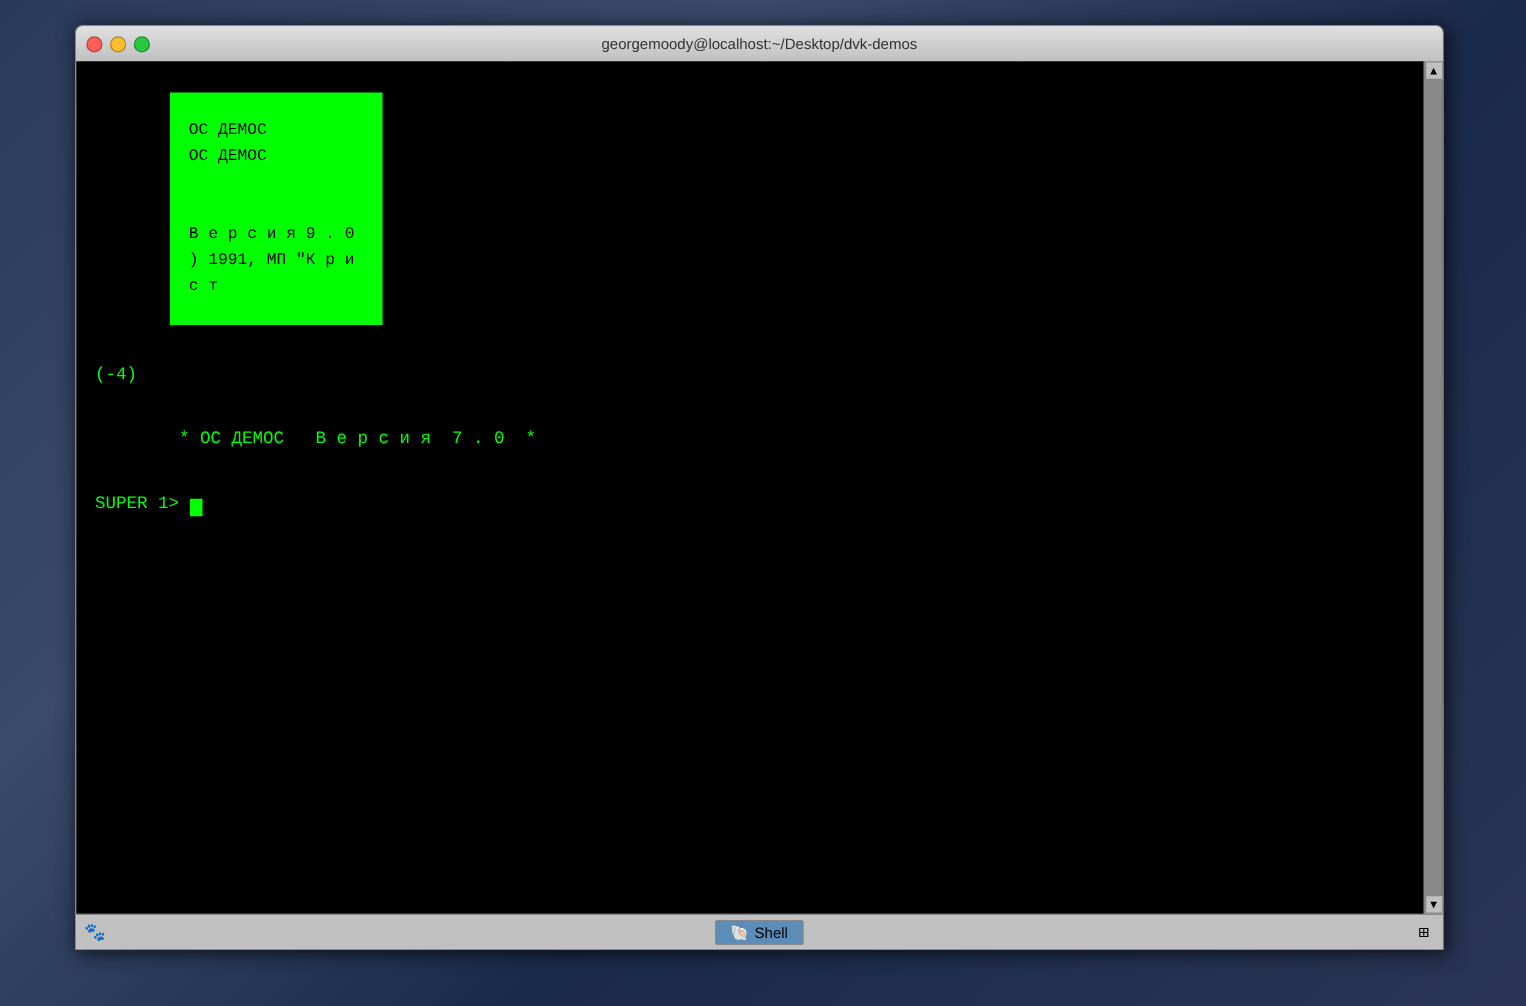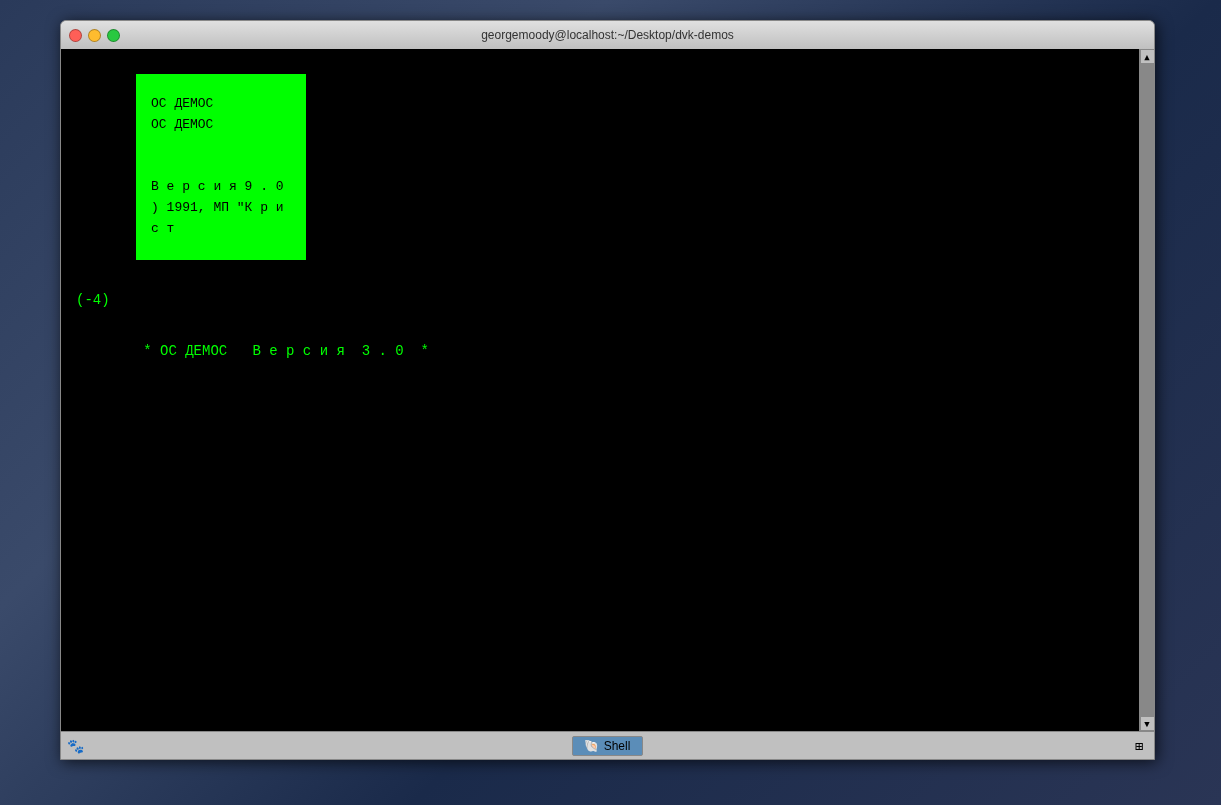--- a/index.html
+++ b/index.html
@@ -258,23 +258,24 @@
         <span class="splash-line">&nbsp;</span>
         <span class="splash-line">&nbsp;</span>
         <span class="splash-line">В е р с и я  9 . 0</span>
         <span class="splash-line">) 1991, МП "К р и с т</span>
       </div>
 
       <span class="term-line-gap"></span>
       <span class="term-line">(-4)</span>
       <span class="term-line-gap"></span>
       <span class="term-line-gap"></span>
-      <span class="term-line">        * ОС ДЕМОС   В е р с и я  3 . 0  *</span>
-      <span class="term-line-gap"></span>
-      <span class="term-line-gap"></span>
+      <span class="term-line">        * ОС ДЕМОС   В е р с и я  7 . 0  *</span>
+      <span class="term-line-gap"></span>
+      <span class="term-line-gap"></span>
+      <span class="term-line">SUPER 1&gt; <span class="cursor"></span></span>
 
     </div>
 
     <div class="right-scrollbar">
       <div class="scroll-arrow-top">▲</div>
       <div class="scroll-track-v"></div>
       <div class="scroll-arrow-bot">▼</div>
     </div>
   </div>
 

